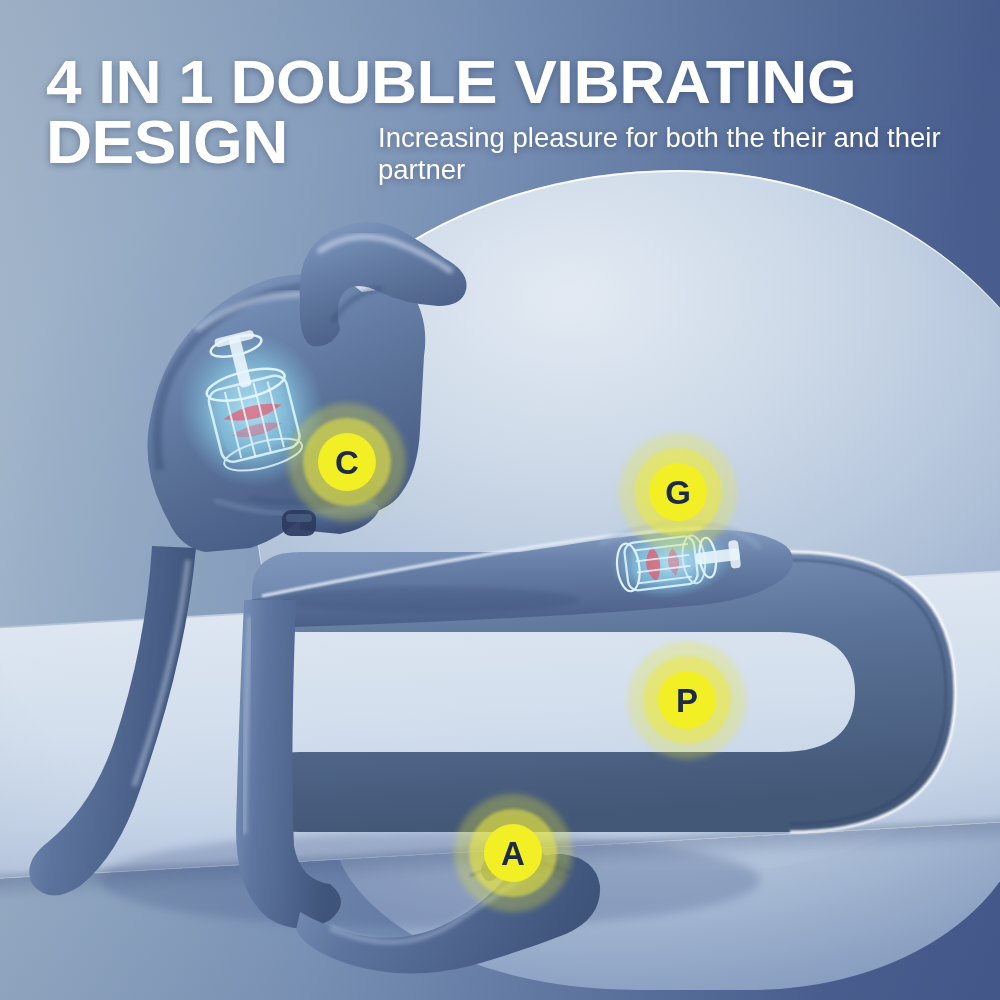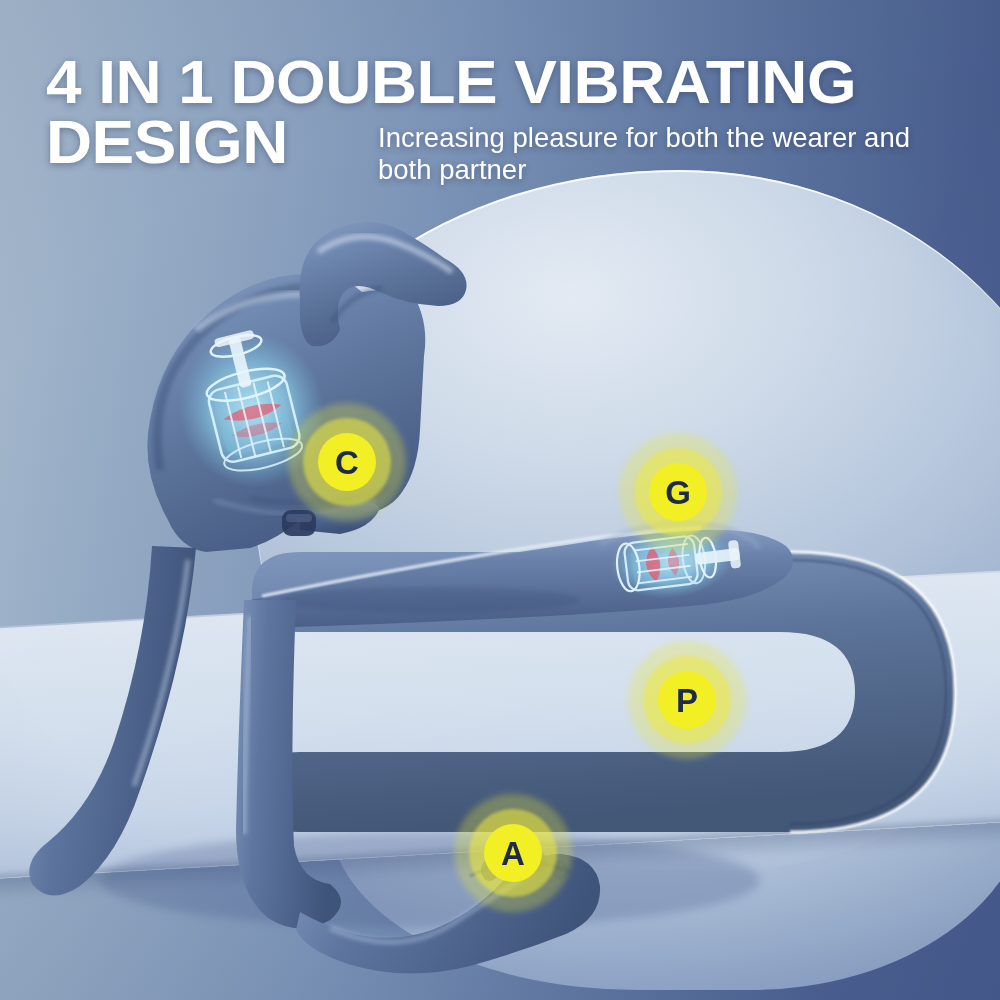--- a/index.html
+++ b/index.html
@@ -250,21 +250,21 @@
       </g>
     </g>
   </svg>
 
   <div class="vign"></div>
 
   <div class="headline">
     <span class="l1">4 IN 1 DOUBLE VIBRATING</span>
     <span class="l2">DESIGN</span>
   </div>
-  <div class="subhead">Increasing pleasure for both the wearer and both partner</div>
+  <div class="subhead">Increasing pleasure for both the their and their partner</div>
 
   <div id="markers">
       <div class="marker" style="left: 347px; top: 462px; width: 118px; height: 118px;">
         <div class="h3"></div>
         <div class="h2"></div>
         <div class="h1"></div>
         <div class="lbl">C</div>
       </div>
       <div class="marker" style="left: 678px; top: 492px; width: 118px; height: 118px;">
         <div class="h3"></div>

